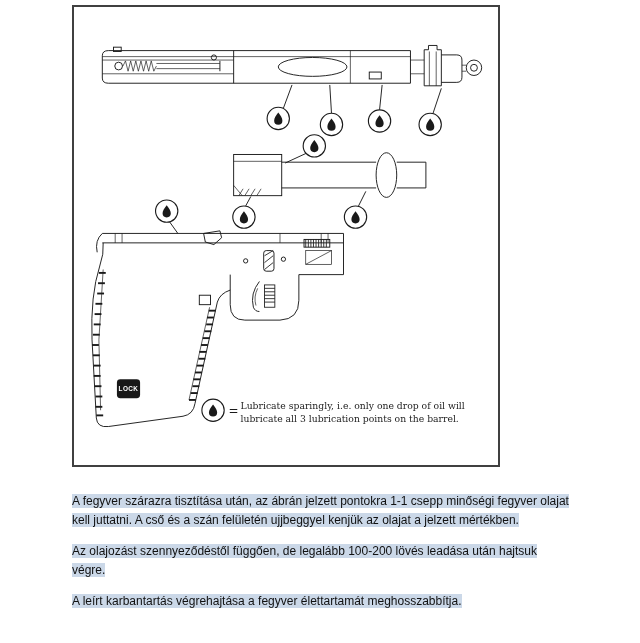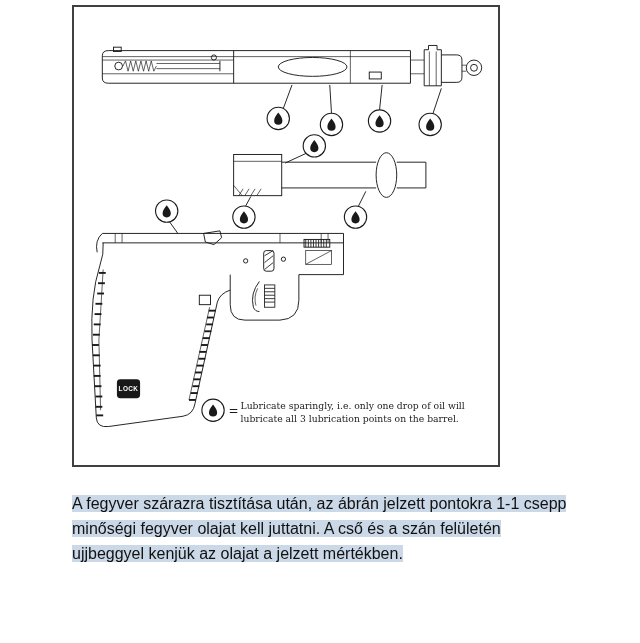--- a/index.html
+++ b/index.html
@@ -8,21 +8,21 @@
     font-family:"Liberation Sans", sans-serif; overflow:hidden;
   }
   .diagram-box {
     position:absolute; left:72px; top:5px; width:428px; height:462px;
     border:2px solid #404040; box-sizing:border-box; background:#ffffff;
   }
   .diagram-box svg { display:block; width:100%; height:100%; }
   .text-block {
     position:absolute; left:72px; top:492px; width:500px; color:#111;
   }
-  .text-block p { margin:0 0 13px 0; font-size:16px; line-height:1.55; }
+  .text-block p { margin:0 0 13px 0; font-size:12px; line-height:1.55; }
   .hl { background:#cbd8e8; }
   svg .ln { stroke:#1a1a1a; stroke-width:1.1; fill:none; }
   svg .thin { stroke:#1a1a1a; stroke-width:0.8; fill:none; }
   svg .tick { stroke:#1a1a1a; stroke-width:2.2; fill:none; }
   svg .hatch { stroke:#1a1a1a; stroke-width:1; fill:none; }
   svg text.legend { font-family:"DejaVu Serif", serif; font-size:10.8px; fill:#222; }
   svg text.eq { font-family:"DejaVu Serif", serif; font-size:14px; fill:#1a1a1a; }
   svg text.lock { font-family:"Liberation Sans", sans-serif; font-size:7.5px; font-weight:bold;
     fill:#ffffff; letter-spacing:0.5px; text-anchor:middle; }
 </style>
@@ -201,15 +201,17 @@
         <use href="#oilDrop" transform="translate(162,432)"></use>
         <text class="eq" x="180" y="437">=</text>
         <text class="legend" x="194" y="430">Lubricate sparingly, i.e. only one drop of oil will</text>
         <text class="legend" x="194" y="446">lubricate all 3 lubrication points on the barrel.</text>
       </g>
     </svg>
   </div>
 
   <div class="text-block">
     <p><span class="hl">A fegyver szárazra tisztítása után, az ábrán jelzett pontokra 1-1 csepp minőségi fegyver olajat kell juttatni. A cső és a szán felületén ujjbeggyel kenjük az olajat a jelzett mértékben.</span></p>
+    <p><span class="hl">Az olajozást szennyeződéstől függően, de legalább 100-200 lövés leadása után hajtsuk végre.</span></p>
+    <p><span class="hl">A leírt karbantartás végrehajtása a fegyver élettartamát meghosszabbítja.</span></p>
   </div>
 
 </div>
 
 </body></html>

